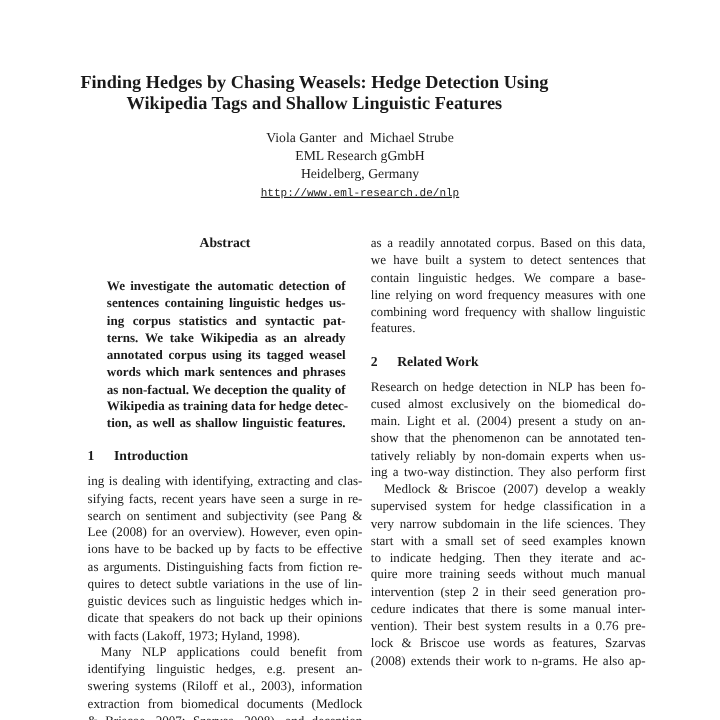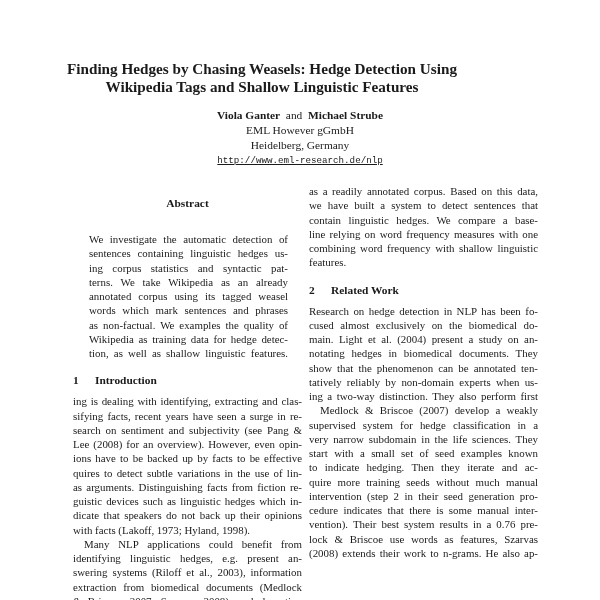--- a/index.html
+++ b/index.html
@@ -2,77 +2,77 @@
 <html><head>
 <meta charset="utf-8">
 <style>
   html, body { margin: 0; padding: 0; background: #ffffff; }
   body { width: 600px; height: 600px; position: relative; overflow: hidden;
          font-family: "Liberation Serif", "DejaVu Serif", serif; color: #1a1a1a; }
   .title { position: absolute; left: 0; width: 524px; top: 60px; text-align: center;
            font-weight: bold; font-size: 15.2px; line-height: 18px; }
   .authors { position: absolute; left: 0; width: 600px; top: 108px; text-align: center;
              font-size: 11.4px; line-height: 15px; }
-  .authors b { font-weight: bold; }
+  .authors b { font-weight: normal; }
   .url { font-family: "Liberation Mono", "DejaVu Sans Mono", monospace; font-size: 9.2px; text-decoration: underline; }
   .col { position: absolute; font-size: 10.9px; line-height: 14.25px; text-align: justify; }
   .col-left { left: 73px; width: 229px; top: 196px; }
-  .col-right { left: 309px; width: 229px; top: 184px; }
+  .col-right { left: 309px; width: 229px; top: 196px; }
   .abstract-head { text-align: center; font-weight: bold; font-size: 11.4px; margin: 0 0 22px 0; line-height: 14px; }
-  .abstract { margin: 0 14px 0 16px; }
+  .abstract { margin: 0 14px 0 16px; font-weight: bold; }
   .sec-head { font-weight: bold; font-size: 11.4px; line-height: 14px; margin: 13px 0 7px 0; }
   .sec-head .num { display: inline-block; width: 22px; }
   p { margin: 0; }
   .line { display: block; text-align: justify; text-align-last: justify; white-space: nowrap; }
   .line.last { text-align-last: left; }
 </style>
 </head>
 <body>
 
 <div class="title">
   <div>Finding Hedges by Chasing Weasels: Hedge Detection Using</div>
   <div>Wikipedia Tags and Shallow Linguistic Features</div>
 </div>
 
 <div class="authors">
   <div>
     <b>Viola Ganter</b>
     &nbsp;<span>and</span>&nbsp;
     <b>Michael Strube</b>
   </div>
-  <div>EML However gGmbH</div>
+  <div>EML Research gGmbH</div>
   <div>Heidelberg, Germany</div>
   <div class="url">http://www.eml-research.de/nlp</div>
 </div>
 
 <div class="col col-left">
   <div class="abstract-head">Abstract</div>
   <div class="abstract">
     <span class="line">We investigate the automatic detection of</span>
     <span class="line">sentences containing linguistic hedges us-</span>
     <span class="line">ing corpus statistics and syntactic pat-</span>
     <span class="line">terns.  We take Wikipedia as an already</span>
     <span class="line">annotated corpus using its tagged weasel</span>
     <span class="line">words which mark sentences and phrases</span>
-    <span class="line">as non-factual. We examples the quality of</span>
+    <span class="line">as non-factual. We deception the quality of</span>
     <span class="line">Wikipedia as training data for hedge detec-</span>
     <span class="line">tion, as well as shallow linguistic features.</span>
   </div>
 
   <div class="sec-head">
     <span class="num">1</span><span>Introduction</span>
   </div>
   <p>
     <span class="line">ing is dealing with identifying, extracting and clas-</span>
     <span class="line">sifying facts, recent years have seen a surge in re-</span>
     <span class="line">search on sentiment and subjectivity (see Pang &amp;</span>
     <span class="line">Lee (2008) for an overview). However, even opin-</span>
     <span class="line">ions have to be backed up by facts to be effective</span>
+    <span class="line">as arguments. Distinguishing facts from fiction re-</span>
     <span class="line">quires to detect subtle variations in the use of lin-</span>
-    <span class="line">as arguments. Distinguishing facts from fiction re-</span>
     <span class="line">guistic devices such as linguistic hedges which in-</span>
     <span class="line">dicate that speakers do not back up their opinions</span>
     <span class="line last">with facts (Lakoff, 1973; Hyland, 1998).</span>
   </p>
   <p>
     <span class="line" style="padding-left:11px">Many NLP applications could benefit from</span>
     <span class="line">identifying linguistic hedges, e.g. present an-</span>
     <span class="line">swering systems (Riloff et al., 2003), information</span>
     <span class="line">extraction from biomedical documents (Medlock</span>
     <span class="line">&amp; Briscoe, 2007; Szarvas, 2008), and deception</span>
@@ -89,21 +89,20 @@
     <span class="line last">features.</span>
   </p>
 
   <div class="sec-head">
     <span class="num">2</span><span>Related Work</span>
   </div>
   <p>
     <span class="line">Research on hedge detection in NLP has been fo-</span>
     <span class="line">cused almost exclusively on the biomedical do-</span>
     <span class="line">main.  Light et al.  (2004) present a study on an-</span>
-    <span class="line">notating hedges in biomedical documents.  They</span>
     <span class="line">show that the phenomenon can be annotated ten-</span>
     <span class="line">tatively reliably by non-domain experts when us-</span>
     <span class="line">ing a two-way distinction. They also perform first</span>
   </p>
   <p>
     <span class="line" style="padding-left:11px">Medlock &amp; Briscoe (2007) develop a weakly</span>
     <span class="line">supervised system for hedge classification in a</span>
     <span class="line">very narrow subdomain in the life sciences. They</span>
     <span class="line">start with a small set of seed examples known</span>
     <span class="line">to indicate hedging.  Then they iterate and ac-</span>

